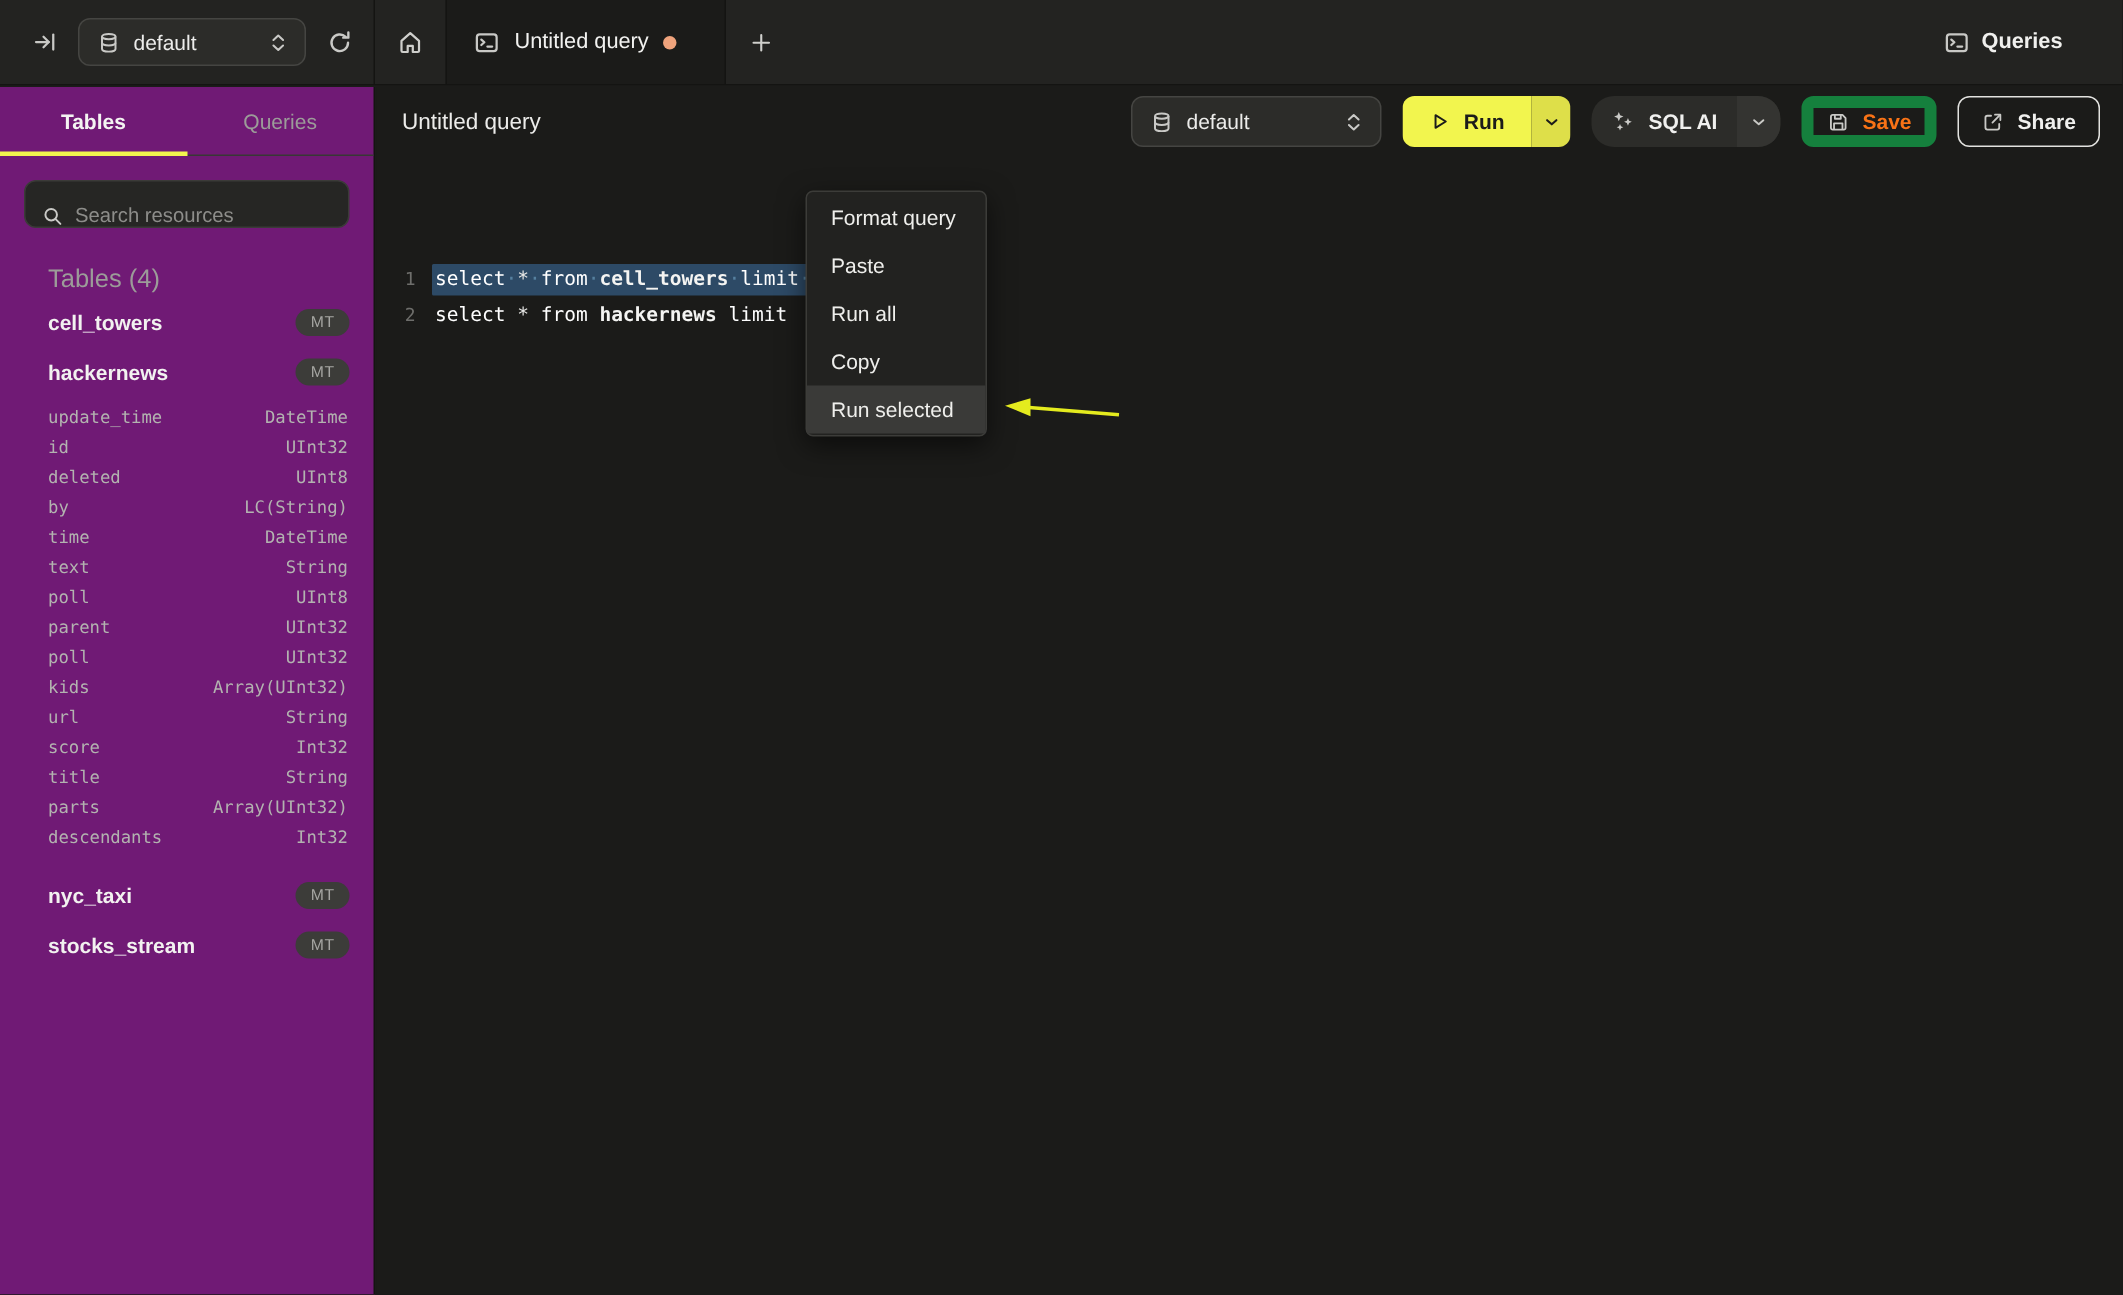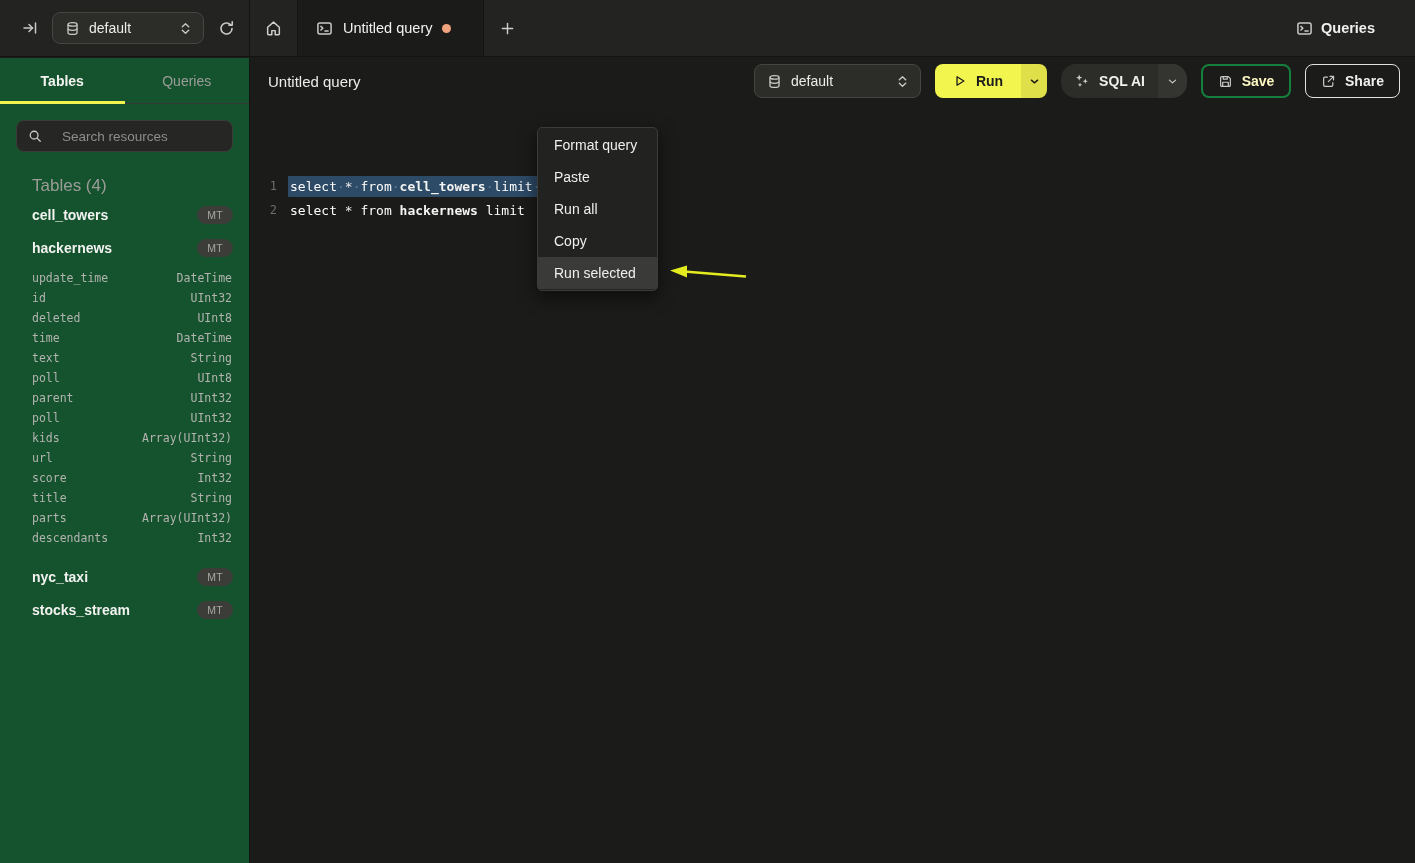--- a/index.html
+++ b/index.html
@@ -32,36 +32,36 @@
     display:flex; align-items:center; gap:10px; padding:0 18px; cursor:pointer;
   }
   .tb-tab .label { font-size:14.5px; color:#f2f2f0; white-space:nowrap; }
   .dot { width:9px; height:9px; border-radius:50%; background:#efa37c; }
   .tb-plus { width:46px; height:100%; display:flex; align-items:center; justify-content:center; color:#cfcfcc; cursor:pointer; }
   .tb-right { margin-left:auto; display:flex; align-items:center; gap:8px; padding-right:40px; color:#f0f0ee; font-size:14.5px; font-weight:600; cursor:pointer; }
 
   
   .sidebar {
     position:absolute; top:58px; left:0; width:250px; height:805px;
-    background:#14532d; border-right:1px solid #141412;
+    background:#701a75; border-right:1px solid #141412;
   }
   .sb-tabs { height:46px; display:flex; border-bottom:1px solid #38ted; border-bottom:1px solid #383835; }
   .sb-tab { width:50%; display:flex; align-items:center; justify-content:center; font-size:14px; color:#9c9c99; cursor:pointer; position:relative; }
   .sb-tab.active { color:#f4f4f2; font-weight:600; }
   .sb-tab.active::after { content:""; position:absolute; left:0; right:0; bottom:-1px; height:3px; background:#f2f54e; }
   .btn-newtable {
     margin:19px 16px 0 16px; width:217px; height:32px;
     background:#f2f54e; color:#1c1c1a; border:none; border-radius:6px;
     font-size:14px; font-weight:500; display:flex; align-items:center; justify-content:center; gap:8px; cursor:pointer;
     font-family:"Liberation Sans", sans-serif;
   }
   .search-box {
     margin:16px 16px 0 16px; width:217px; height:32px;
     background:#262624; border:1px solid #3b3b38; border-radius:8px;
-    display:flex; align-items:center; gap:20px; padding:0 11px; color:#8d8d8a;
+    display:flex; align-items:flex-end; gap:8px; padding:0 11px; color:#8d8d8a;
   }
   .search-box input {
     background:transparent; border:none; outline:none; width:100%;
     color:#d5d5d2; font-size:13.5px; font-family:"Liberation Sans", sans-serif;
   }
   .search-box input::placeholder { color:#8d8d8a; }
   .sb-section { margin:24px 0 0 32px; font-size:17px; color:#9c9c99; }
   .tables-list { margin-top:2px; }
   .table-row { height:33px; display:flex; align-items:center; padding:0 16px 0 32px; cursor:pointer; }
   .table-row .tname { font-size:14px; font-weight:600; color:#f2f2f0; flex:1; }
@@ -81,22 +81,22 @@
     background:#2c2c29; border:1px solid #454542; border-radius:8px; cursor:pointer; font-size:14px; color:#ececea;
   }
   .ctl-select .grow { flex:1; }
   .btn-run { display:flex; height:34px; border-radius:8px; overflow:hidden; cursor:pointer; }
   .btn-run .run-main { width:86px; background:#f2f54e; color:#1c1c1a; display:flex; align-items:center; justify-content:center; gap:9px; font-size:14px; font-weight:600; }
   .btn-run .run-arrow { width:26px; background:#dedf49; color:#1c1c1a; display:flex; align-items:center; justify-content:center; }
   .btn-sqlai { display:flex; height:34px; border-radius:15px; overflow:hidden; cursor:pointer; background:#2c2c29; }
   .btn-sqlai .ai-main { width:97px; display:flex; align-items:center; justify-content:center; gap:9px; font-size:14px; font-weight:600; color:#f0f0ee; }
   .btn-sqlai .ai-arrow { width:29px; background:#343431; color:#c9c9c6; display:flex; align-items:center; justify-content:center; }
   .btn-save {
-    height:34px; width:90px; background:transparent; border:2px solid #15803d; border-radius:8px;
-    color:#fef9c3; font-size:14px; font-weight:600; display:flex; align-items:center; justify-content:center; gap:9px; cursor:pointer;
+    height:34px; width:90px; background:transparent; border:8px solid #15803d; border-radius:8px;
+    color:#f97316; font-size:14px; font-weight:600; display:flex; align-items:center; justify-content:center; gap:9px; cursor:pointer;
     font-family:"Liberation Sans", sans-serif;
   }
   .btn-share {
     height:34px; width:95px; background:transparent; border:1px solid #e2e2df; border-radius:8px;
     color:#f0f0ee; font-size:14px; font-weight:600; display:flex; align-items:center; justify-content:center; gap:9px; cursor:pointer;
     font-family:"Liberation Sans", sans-serif;
   }
 
   
   .editor { position:absolute; top:104px; left:0; right:0; bottom:0; padding-top:12px; font-family:"DejaVu Sans Mono", monospace; font-size:13px; }
@@ -233,20 +233,24 @@
         </div>
         <div class="col-row">
           <span class="cname">id</span>
           <span class="ctype">UInt32</span>
         </div>
         <div class="col-row">
           <span class="cname">deleted</span>
           <span class="ctype">UInt8</span>
         </div>
         <div class="col-row">
+          <span class="cname">by</span>
+          <span class="ctype">LC(String)</span>
+        </div>
+        <div class="col-row">
           <span class="cname">time</span>
           <span class="ctype">DateTime</span>
         </div>
         <div class="col-row">
           <span class="cname">text</span>
           <span class="ctype">String</span>
         </div>
         <div class="col-row">
           <span class="cname">poll</span>
           <span class="ctype">UInt8</span>

